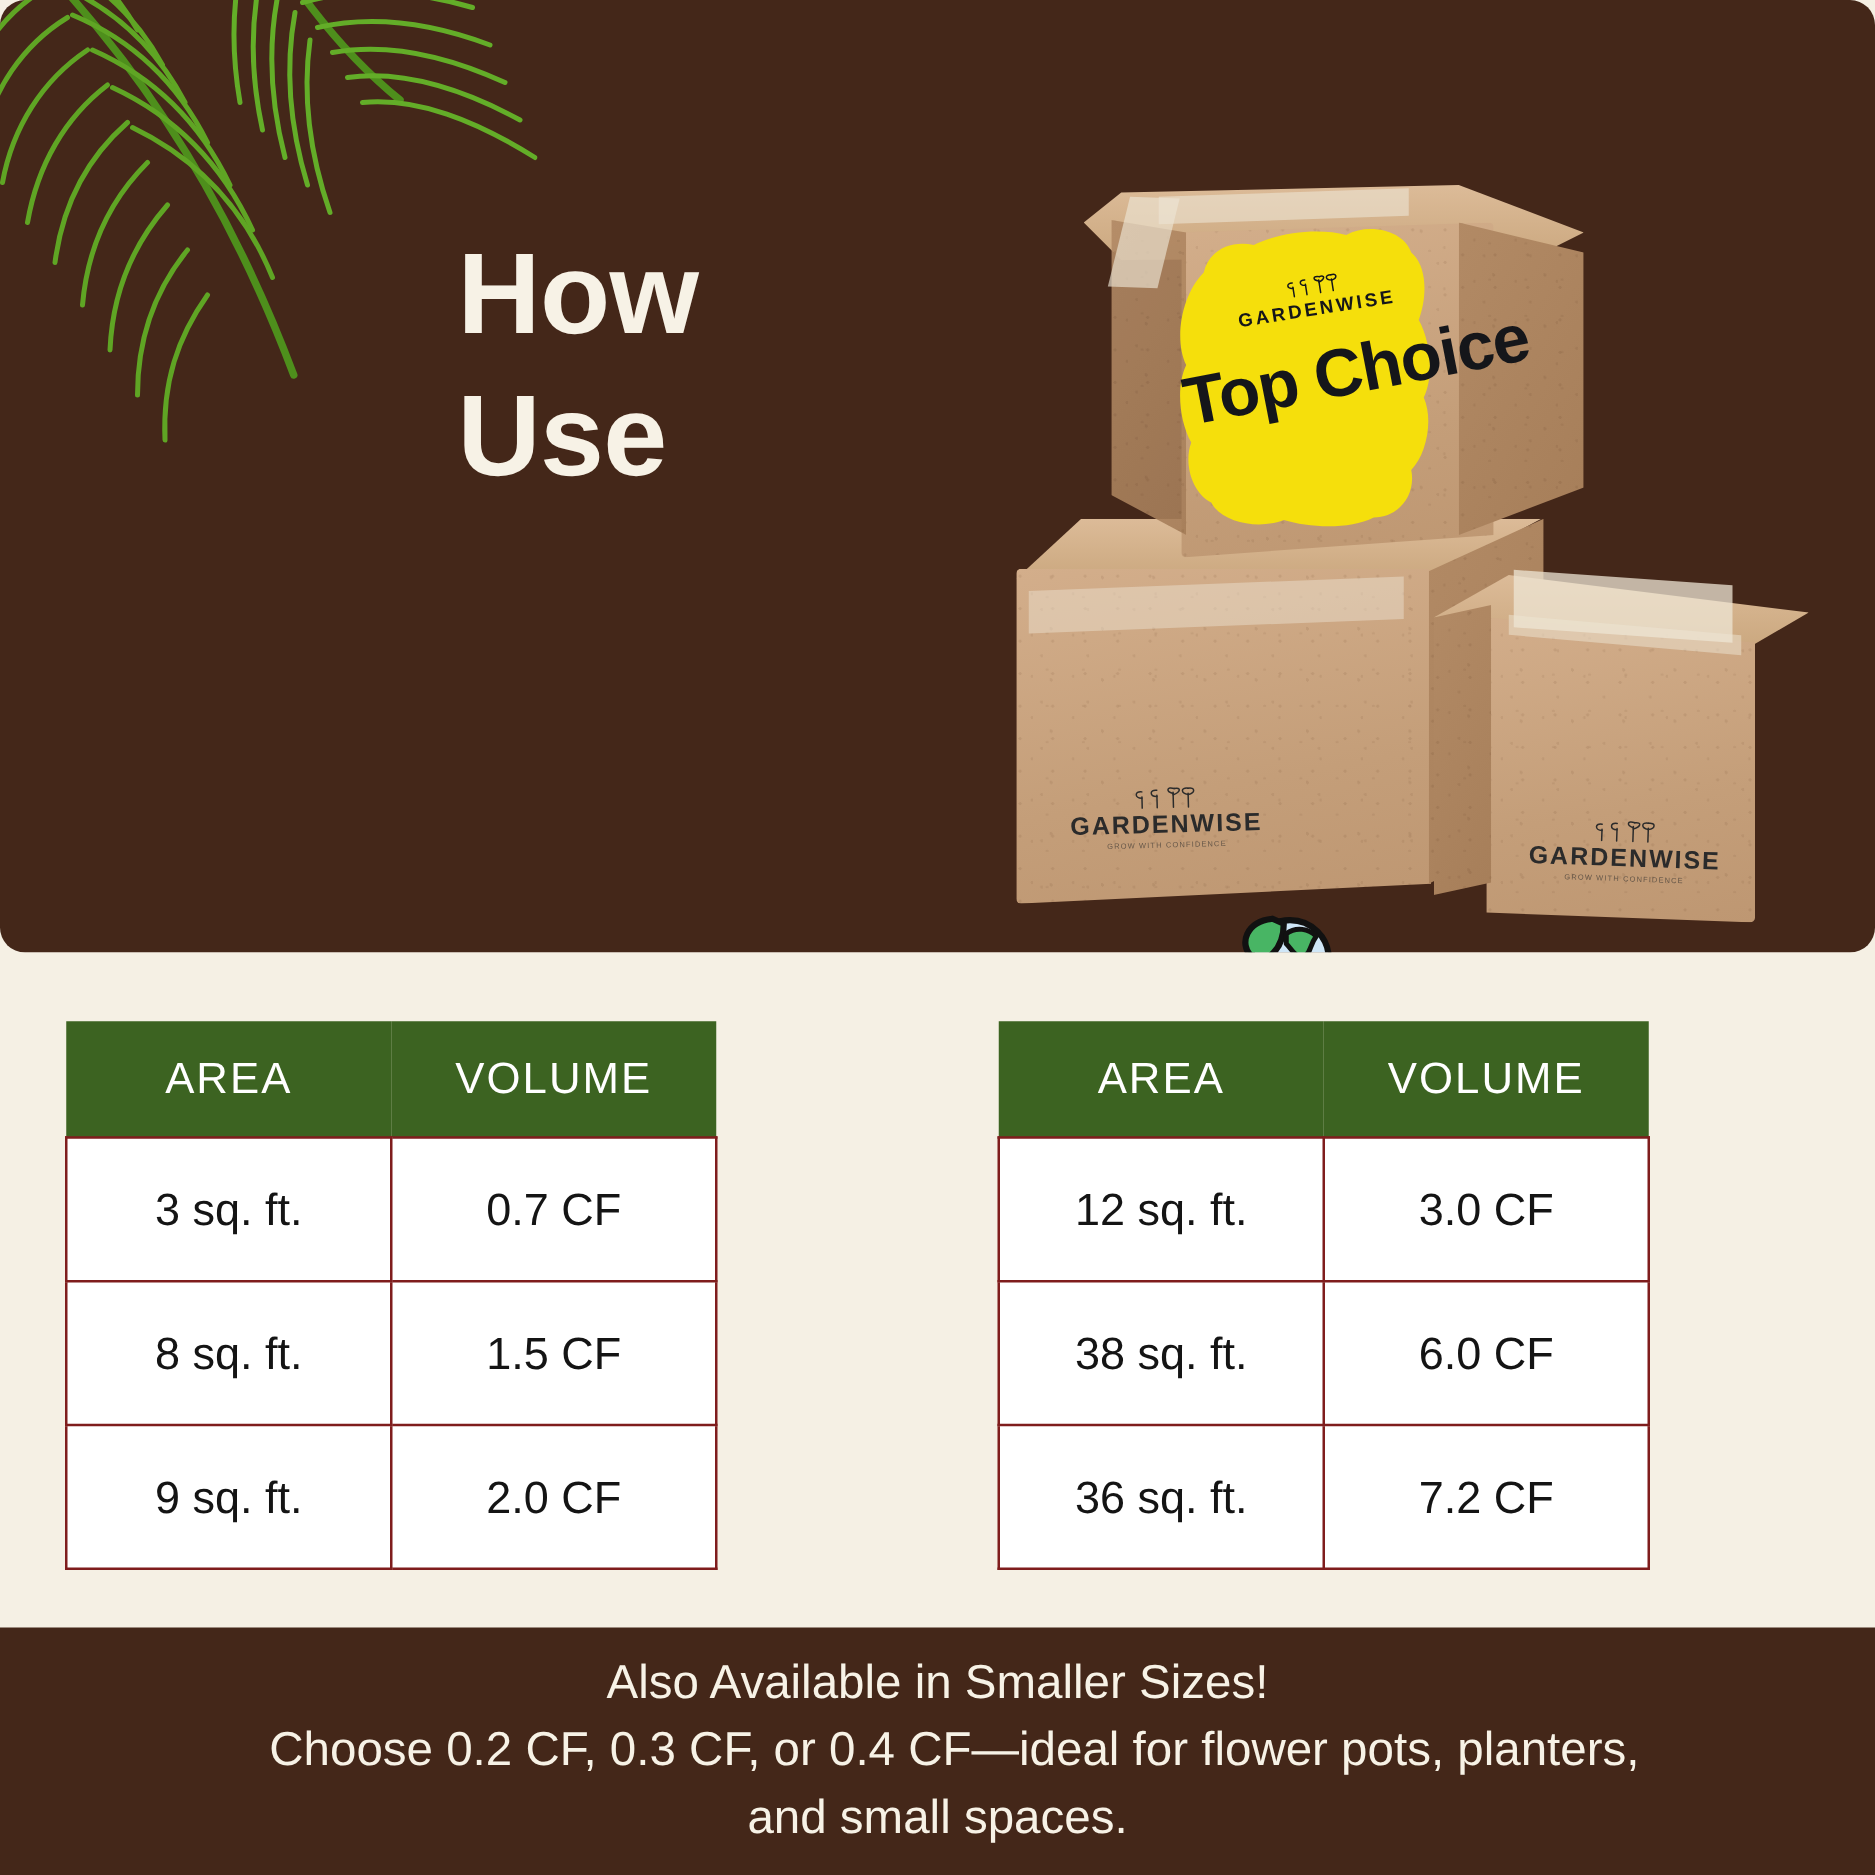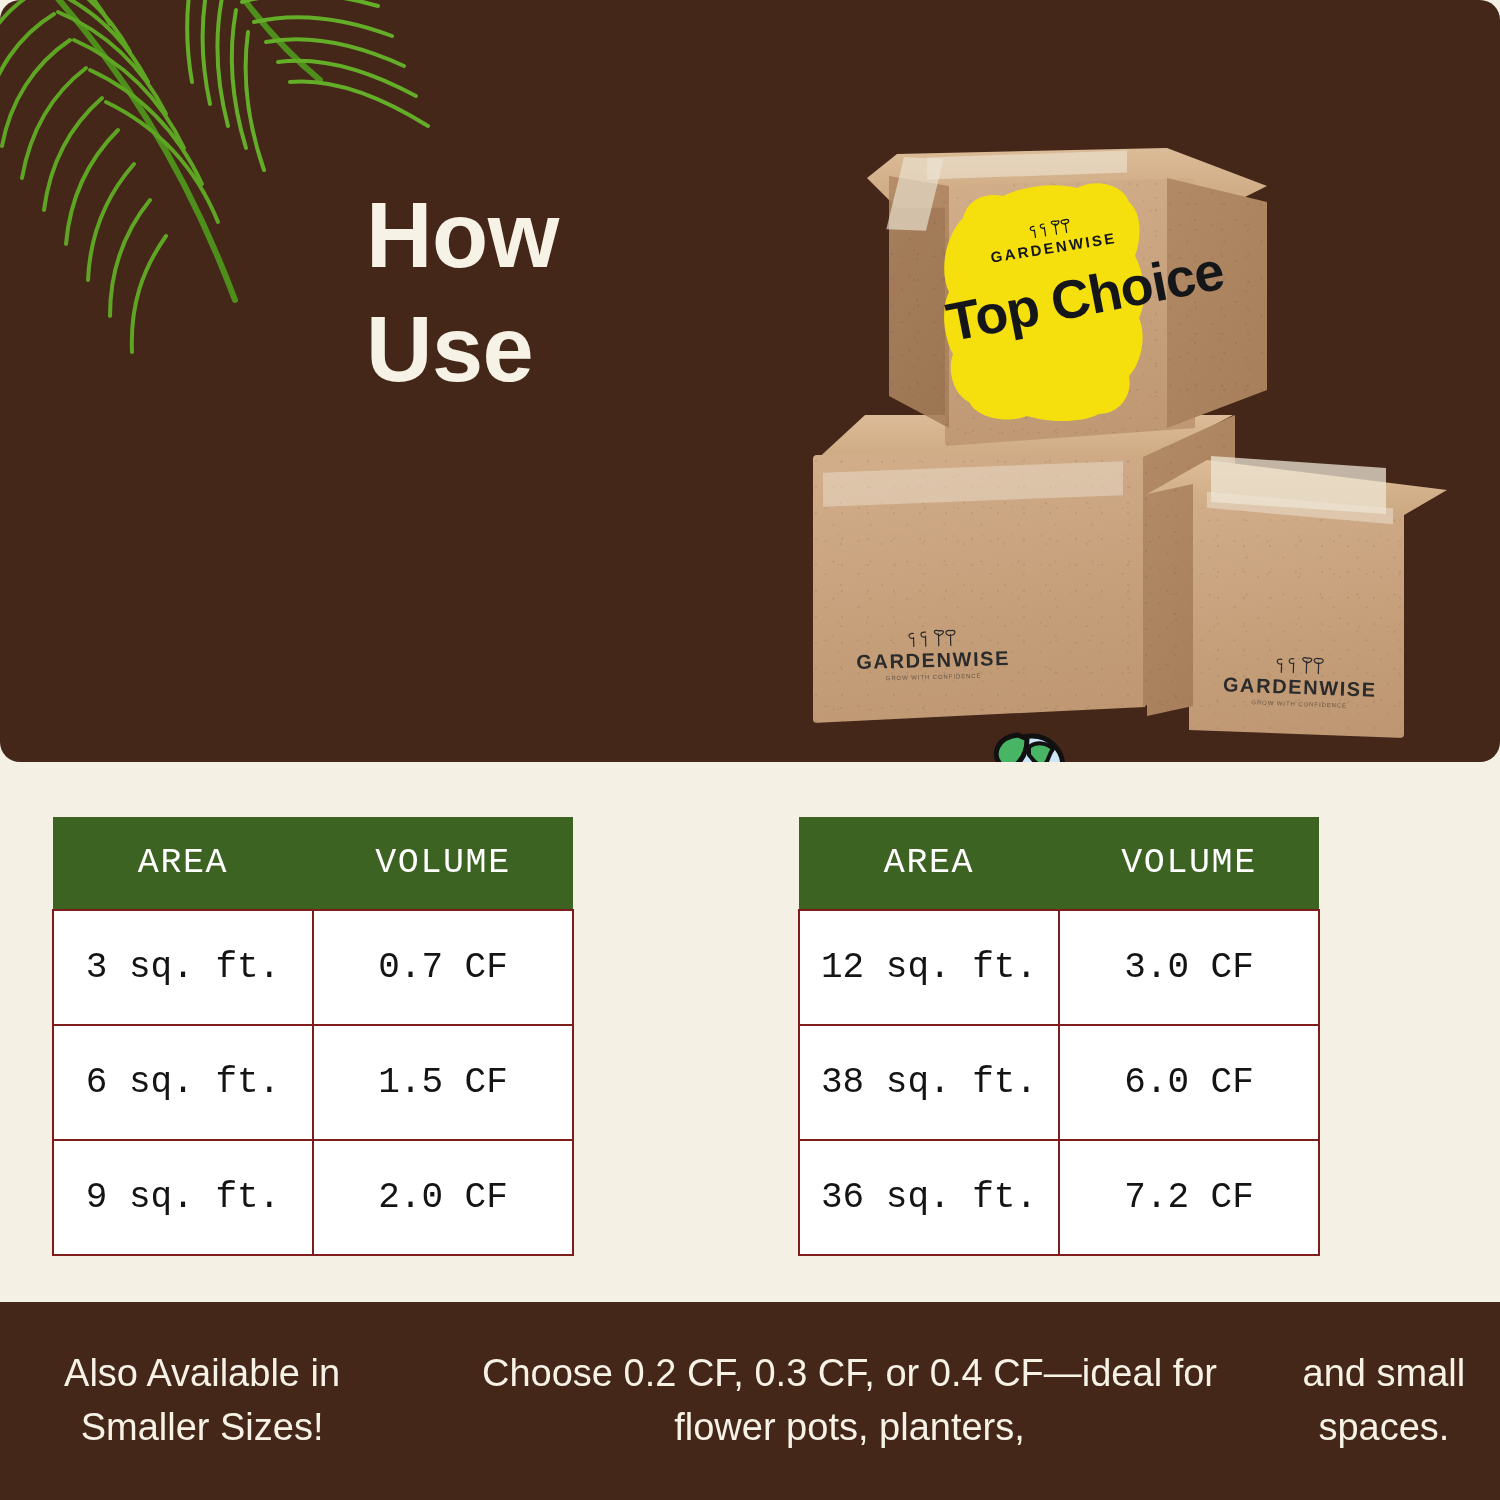--- a/index.html
+++ b/index.html
@@ -74,42 +74,42 @@
   .gw-mark { position:absolute; text-align:center; color:#2B2B2B; }
   .gw-name { font-size:20px; font-weight:600; letter-spacing:1.6px; white-space:nowrap; }
   .gw-tag  { font-size:6px; letter-spacing:.9px; opacity:.62; white-space:nowrap; margin-top:2px; }
   .gw-sprout { display:block; margin:0 auto 2px; }
 
   
   .band { position:absolute; left:0; top:762px; width:1500px; height:540px; background:#F5F0E4; }
 
   .tbl {
     position:absolute; top:55px; width:522px;
-    border-collapse:collapse; table-layout:fixed;font-family:Liberation Mono, monospace;
+    border-collapse:collapse; table-layout:fixed;
   }
   .tbl.left  { left:52px; }
   .tbl.right { left:798px; }
 
   .tbl th {
     background:#3C6321; color:#FFFFFF;
     font-size:35px; font-weight:400; letter-spacing:1.6px;
     height:93px; text-align:center; border:none;
   }
   .tbl td {
     background:#FFFFFF; color:#141414;
     font-size:36px; font-weight:400;
     height:115px; text-align:center;
     border:2px solid #7f1d1d;
   }
 
   
   .footer {
     position:absolute; left:0; top:1302px; width:1500px; height:198px;
     background:#442719; color:#F7F2E6;
-    display:flex; flex-direction:row; align-items:center; justify-content:center;
+    display:flex; flex-direction:column; align-items:center; justify-content:center;
     text-align:center;
   }
   .f-line1 { font-size:38px; font-weight:400; line-height:1.42; }
   .f-line2 { font-size:38px; font-weight:400; line-height:1.42;margin-left:27px; }
   .f-line3 { font-size:38px; font-weight:400; line-height:1.42; }
 </style>
 </head>
 <body>
 
 <div class="hero">
@@ -310,21 +310,21 @@
         <th>AREA</th>
         <th>VOLUME</th>
       </tr>
     </thead>
     <tbody>
       <tr>
         <td>3 sq. ft.</td>
         <td>0.7 CF</td>
       </tr>
       <tr>
-        <td>6 sq. ft.</td>
+        <td>8 sq. ft.</td>
         <td>1.5 CF</td>
       </tr>
       <tr>
         <td>9 sq. ft.</td>
         <td>2.0 CF</td>
       </tr>
     </tbody>
   </table>
 
   <table class="tbl right">

